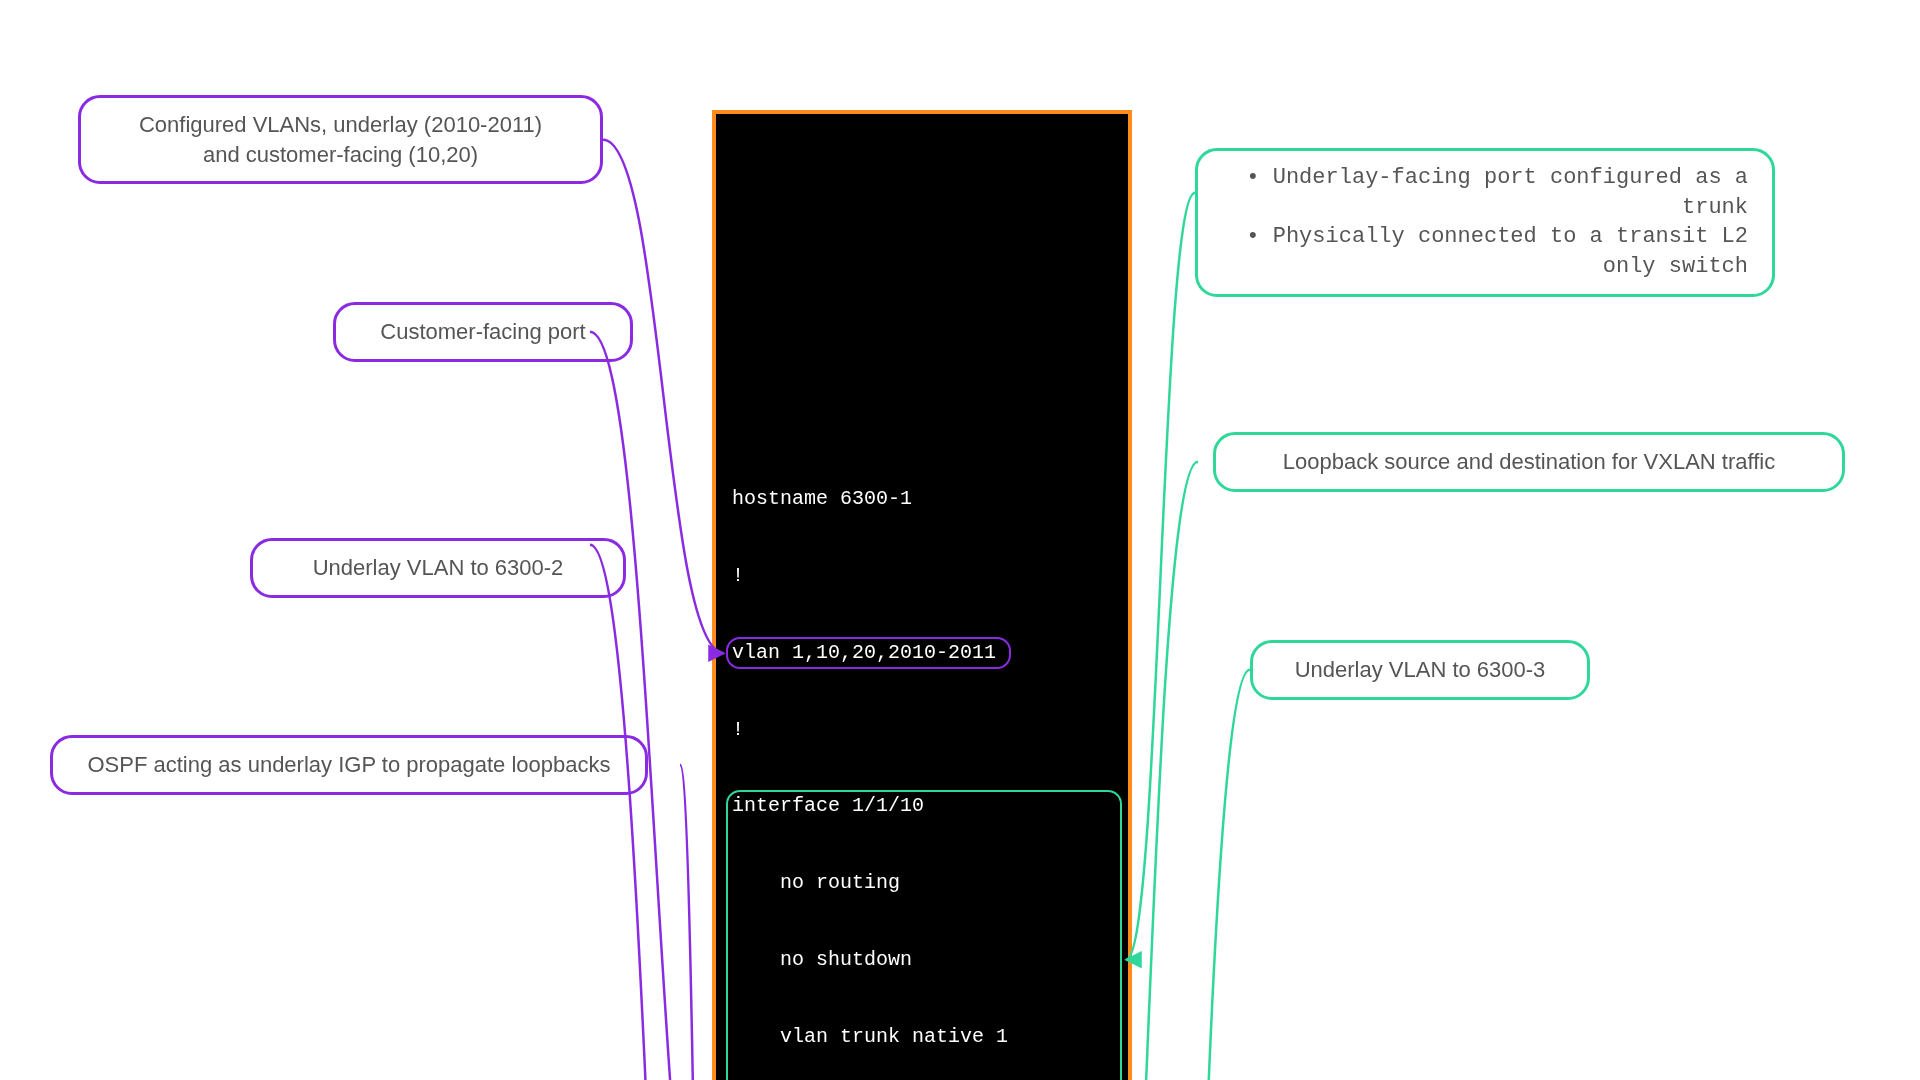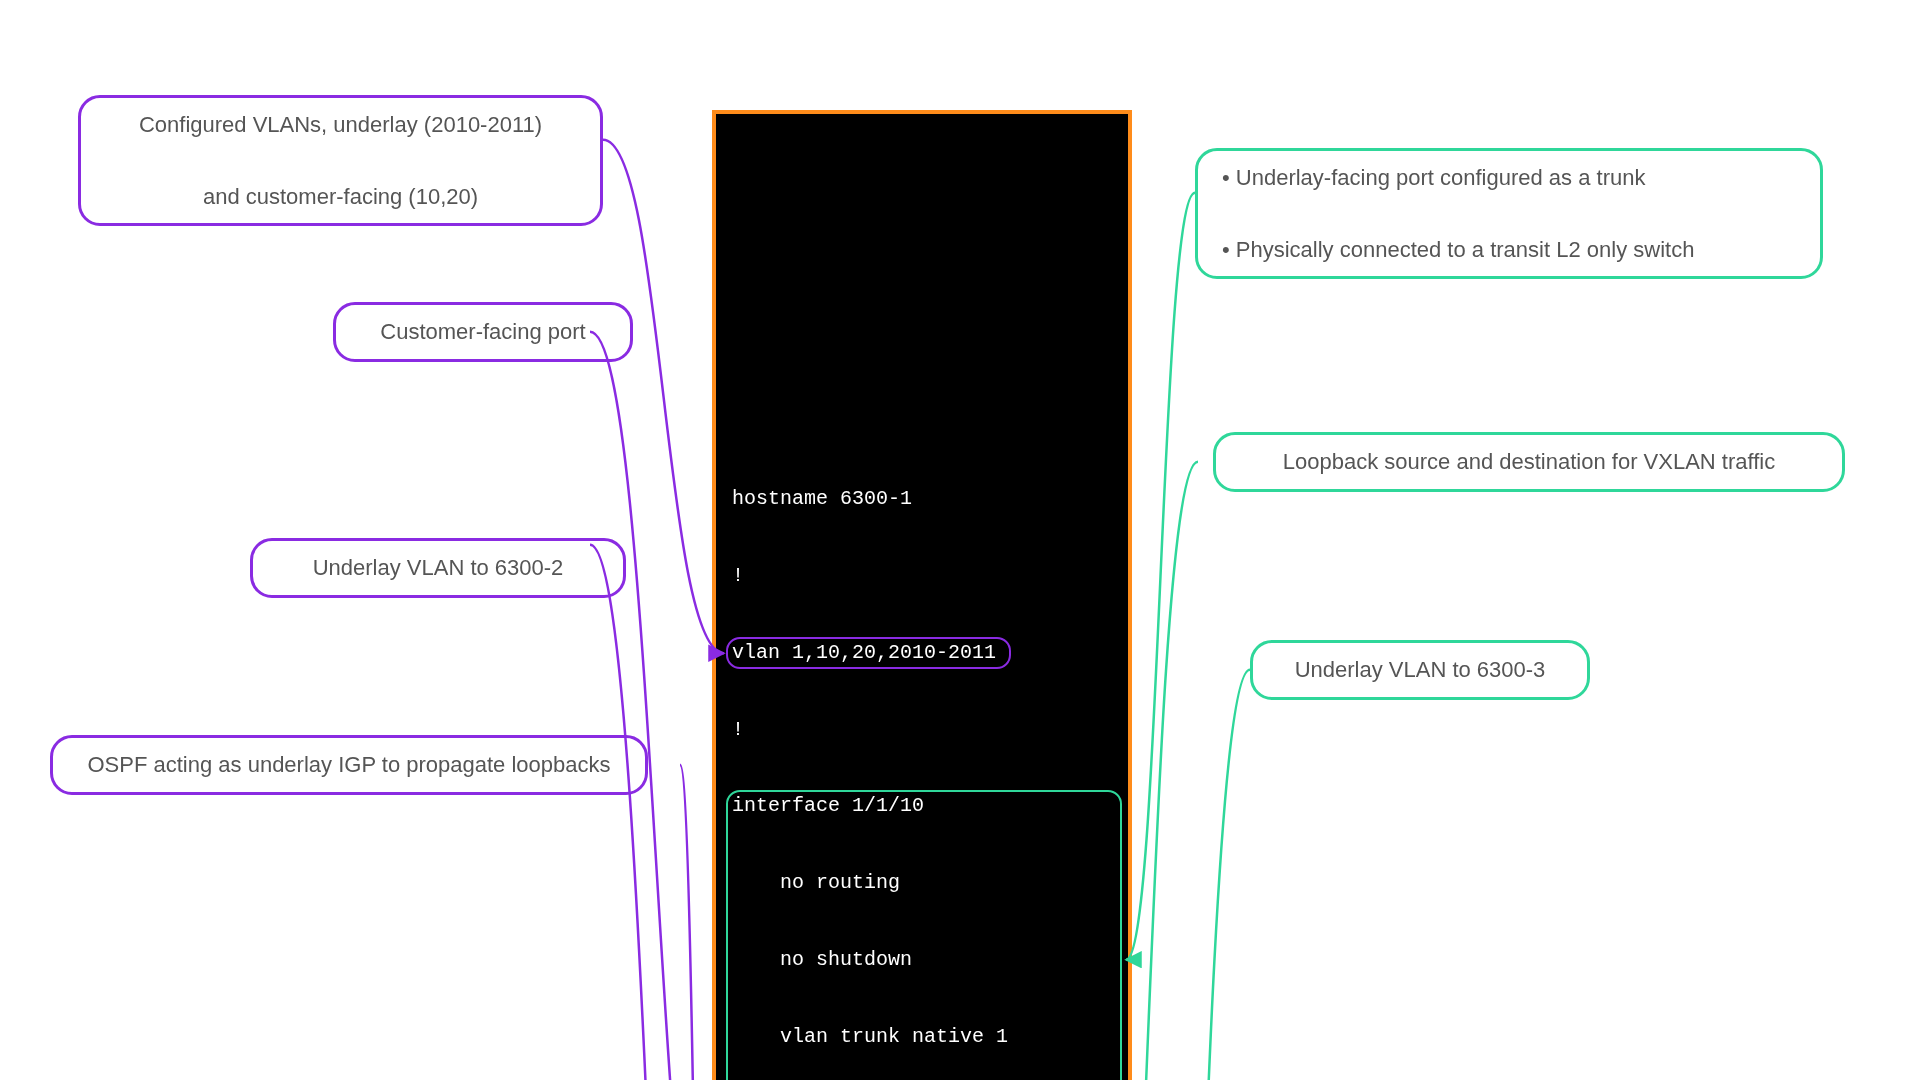--- a/index.html
+++ b/index.html
@@ -39,21 +39,20 @@
     padding: 12px 24px;
     font-size: 22px;
     color: #555555;
     line-height: 1.35;
     background: #ffffff;
     text-align: center;
     display: flex;
     flex-direction: column;
     align-items: center;
     justify-content: center;
-    gap: 42px;
   }
   .callout-purple { border: 3px solid #8a2be2; }
   .callout-green  { border: 3px solid #2fd79a; }
 
   svg.arrows {
     position: absolute;
     inset: 0;
     width: 100%;
     height: 100%;
     pointer-events: none;
@@ -121,21 +120,21 @@
 </div>
 
 <div class="callout callout-purple" id="co-under2" style="left:250px; top:538px; width:376px;">
   <span>Underlay VLAN to 6300-2</span>
 </div>
 
 <div class="callout callout-purple" id="co-ospf" style="left:50px; top:735px; width:598px;">
   <span>OSPF acting as underlay IGP to propagate loopbacks</span>
 </div>
 
-<div class="callout callout-green" id="co-trunk" style="left:1195px; top:148px; width:628px; text-align:center; align-items:flex-start;">
+<div class="callout callout-green" id="co-trunk" style="left:1195px; top:148px; width:580px; text-align:right; align-items:flex-start;font-family:Liberation Mono, monospace;">
   <span>• Underlay-facing port configured as a trunk</span>
   <span>• Physically connected to a transit L2 only switch</span>
 </div>
 
 <div class="callout callout-green" id="co-loop" style="left:1198px; top:432px; width:632px;margin-left:15px;">
   <span>Loopback source and destination for VXLAN traffic</span>
 </div>
 
 <div class="callout callout-green" id="co-under3" style="left:1250px; top:640px; width:340px;">
   <span>Underlay VLAN to 6300-3</span>

